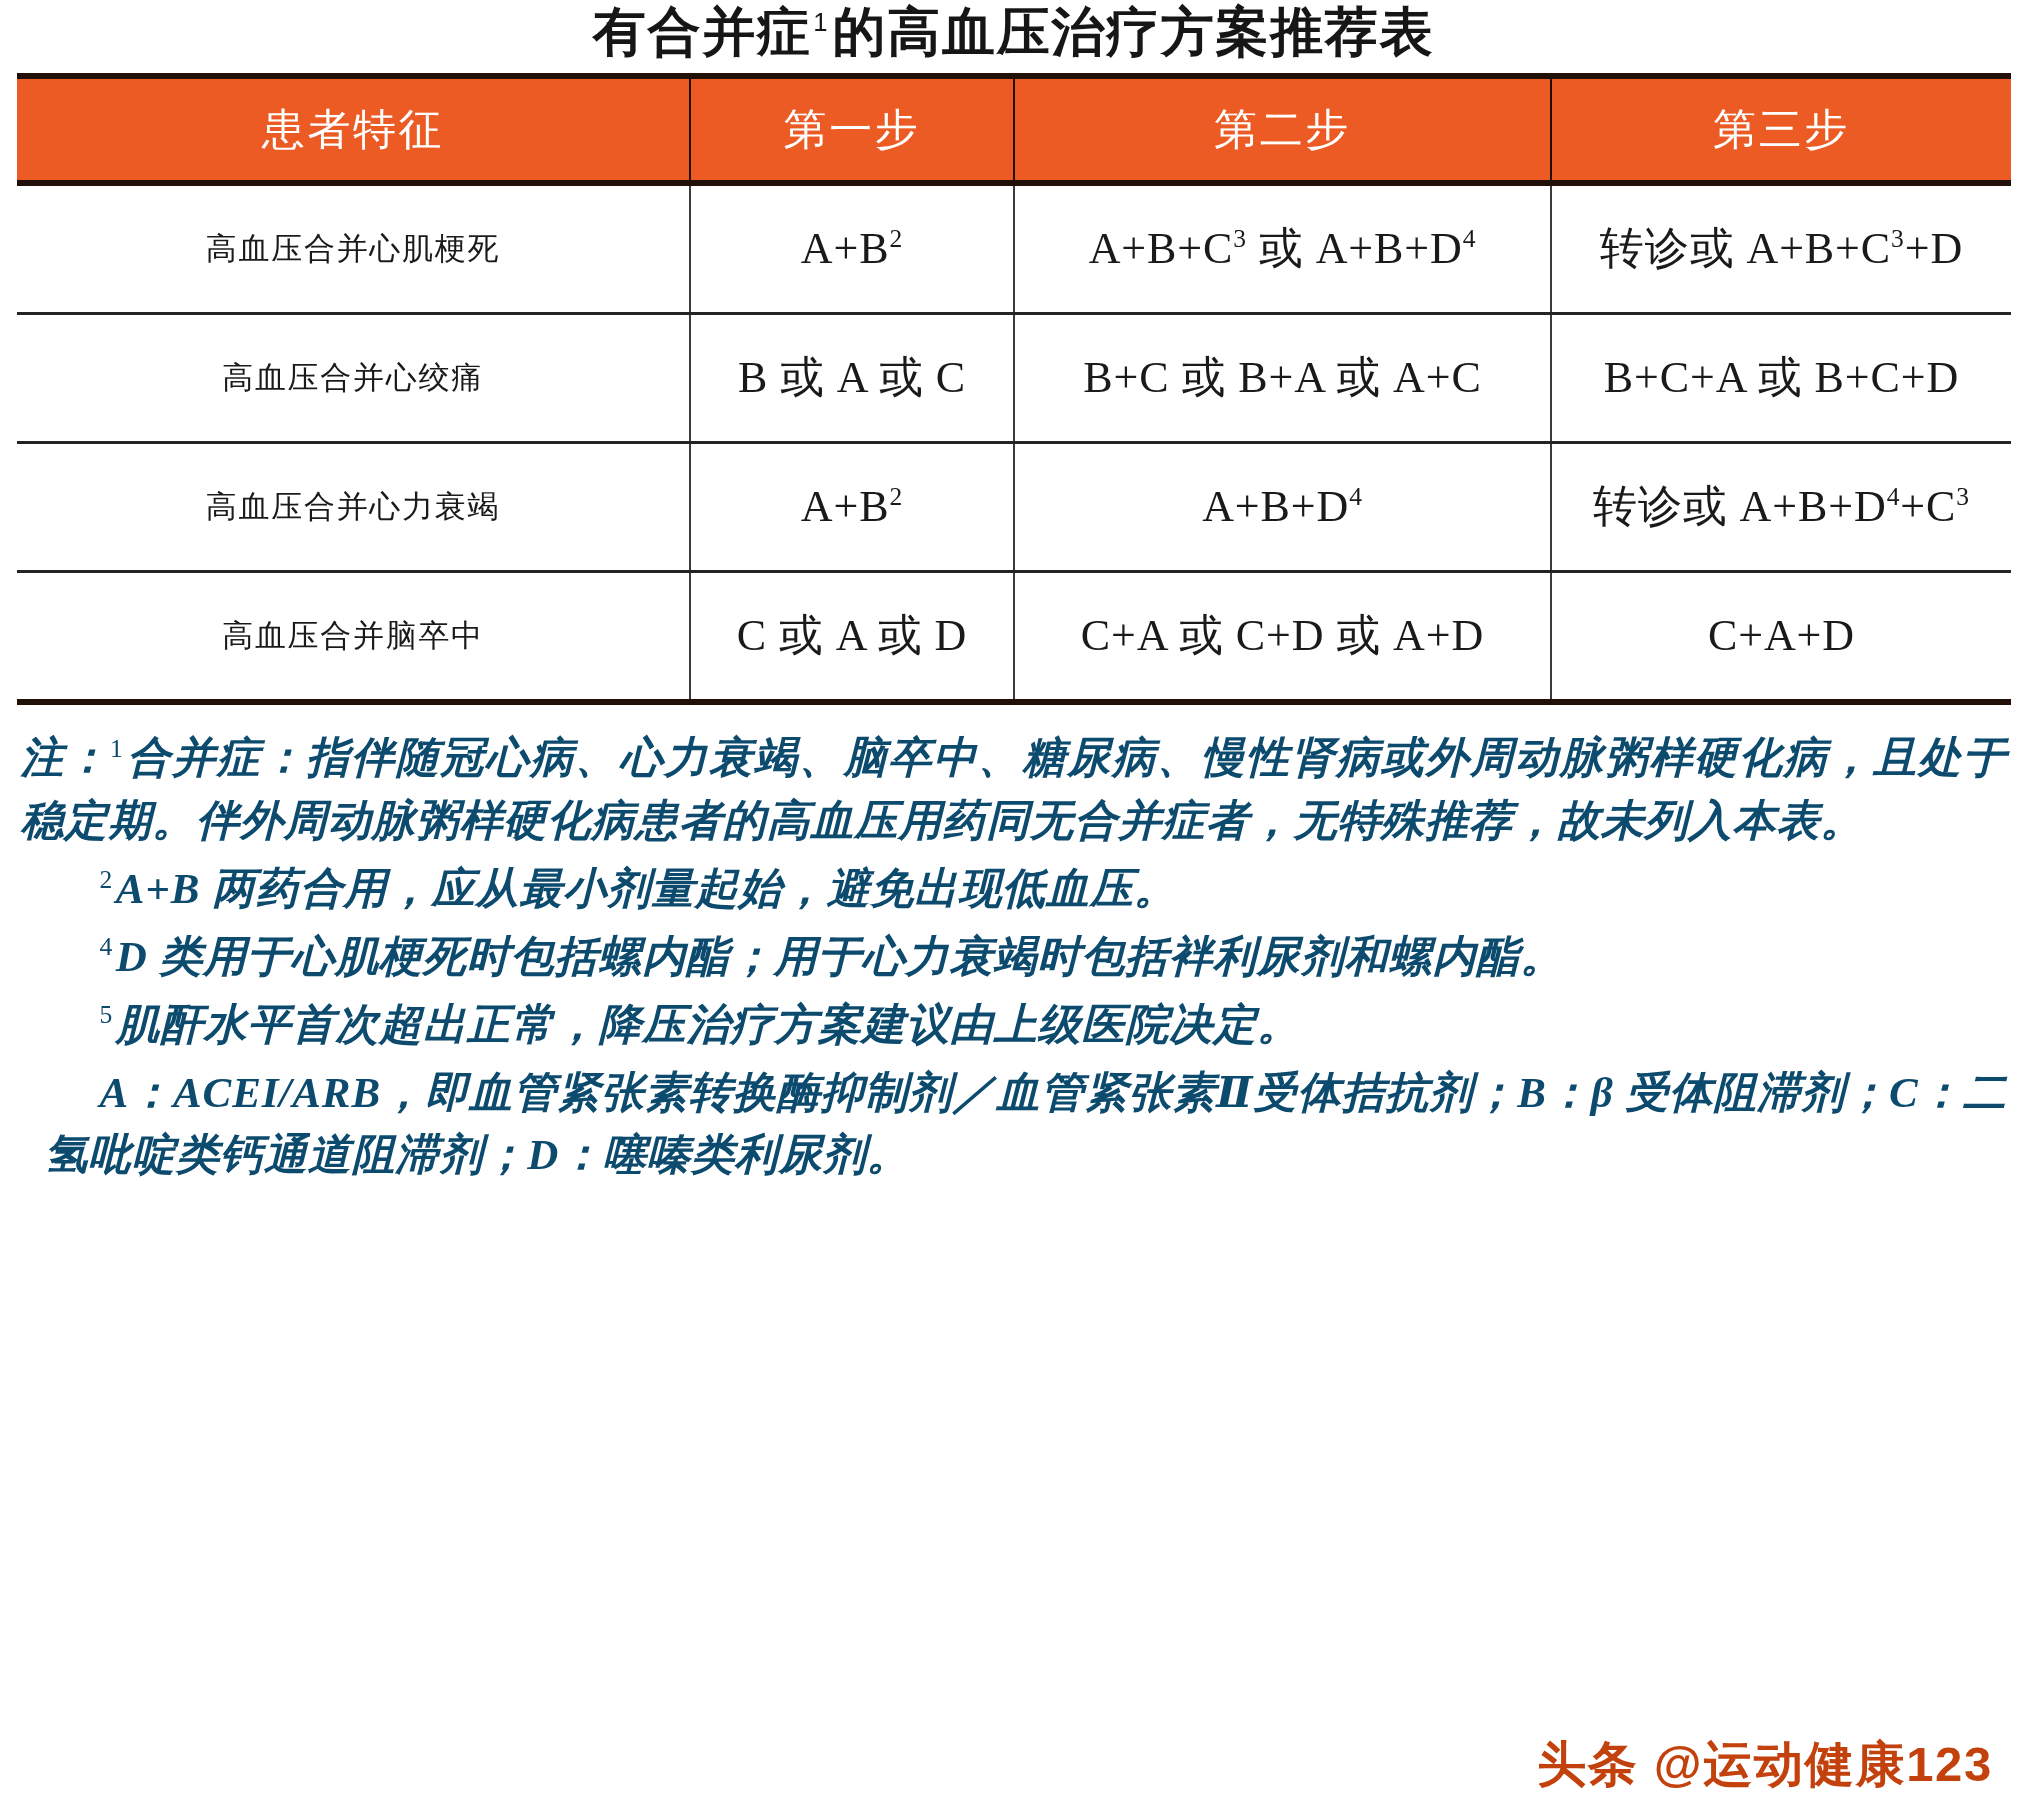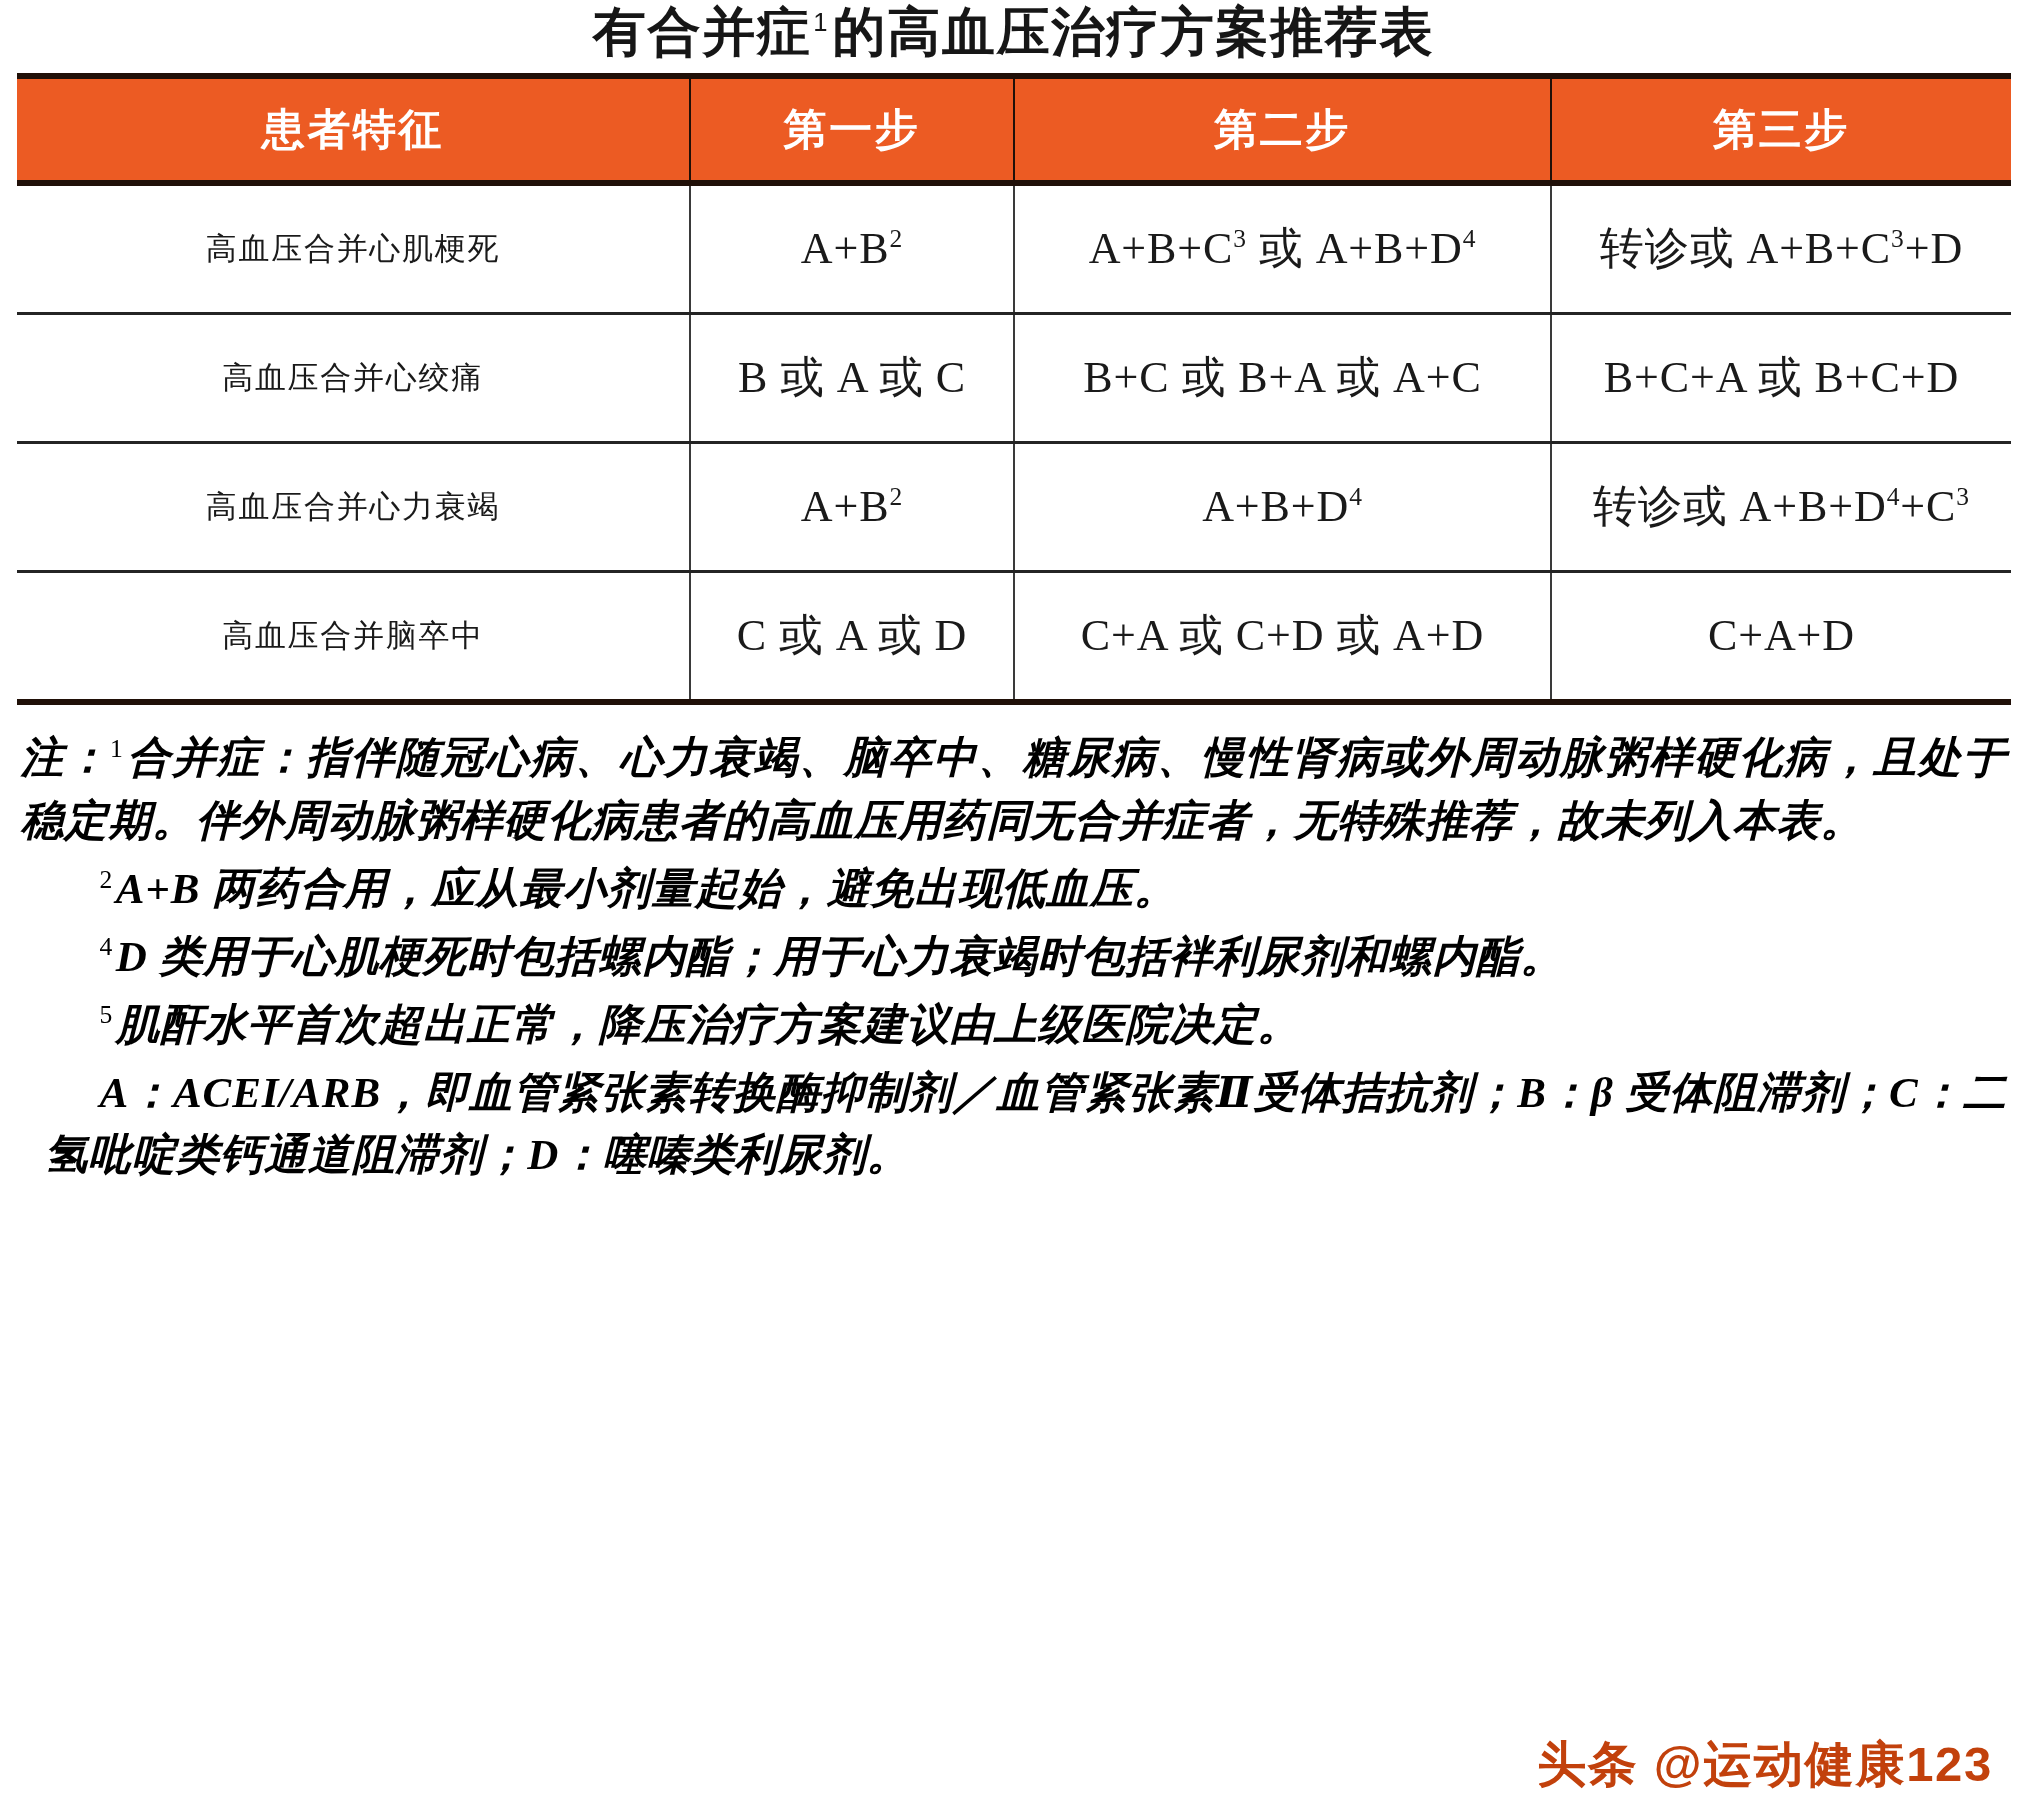--- a/index.html
+++ b/index.html
@@ -53,21 +53,21 @@
   }
   table.rx col.c1 { width: 673px; }
   table.rx col.c2 { width: 324px; }
   table.rx col.c3 { width: 537px; }
   table.rx col.c4 { width: 460px; }
 
   table.rx thead th {
     background: #ec5b23;
     color: #ffffff;
     font-size: 43px;
-    font-weight: bold;
+    font-weight: normal;
     font-family: "Liberation Sans", "DejaVu Sans", sans-serif;
     height: 99px;
     letter-spacing: 2.6px;
     border-left: 2.6px solid #201008;
     border-right: 2.6px solid #201008;
     border-top: 6px solid #201008;
     border-bottom: 6px solid #201008;
     text-align: center;
     vertical-align: middle;
   }
@@ -103,21 +103,21 @@
   }
 
   
   .notes {
     margin: 22px 20.4px 0 20.4px;
     font-family: "Liberation Serif", "DejaVu Serif", serif;
     font-style: italic;
     font-weight: bold;
     font-size: 43px;
     line-height: 1.46;
-    color: #000000;
+    color: #0c4a6e;
     letter-spacing: 0.9px;
   }
   .notes p {
     margin: 0 0 5.1px 0;
     text-align: justify;
     text-justify: inter-character;
   }
   .notes p.indent { text-indent: 55px; margin-left: 24px; }
   .notes .sup {
     font-size: 25.6px;

